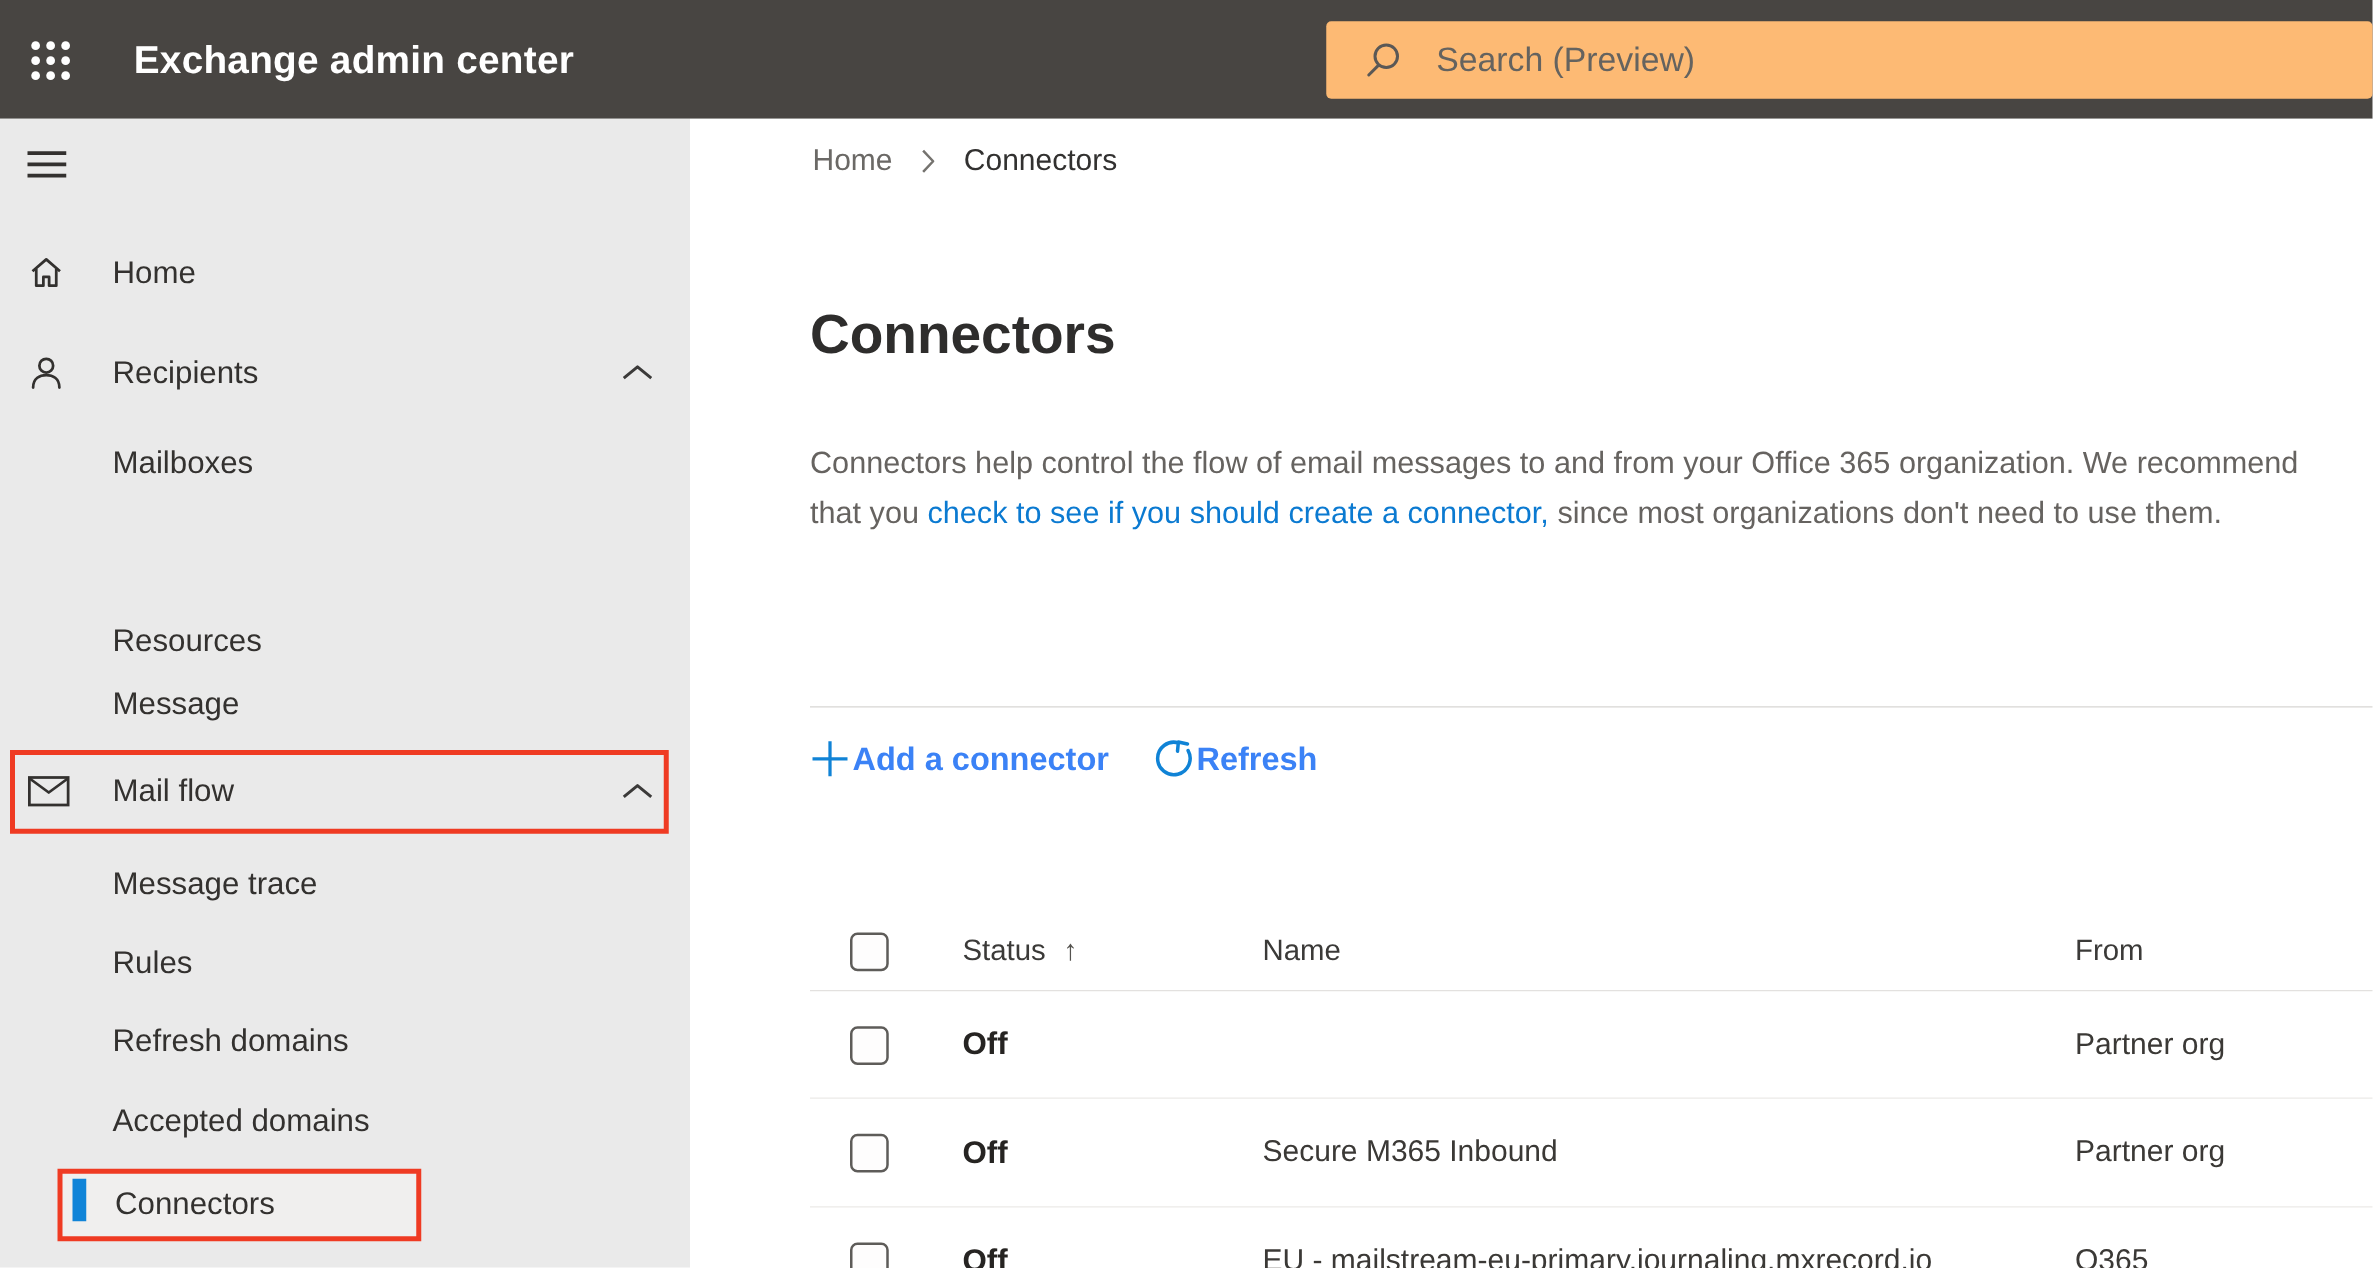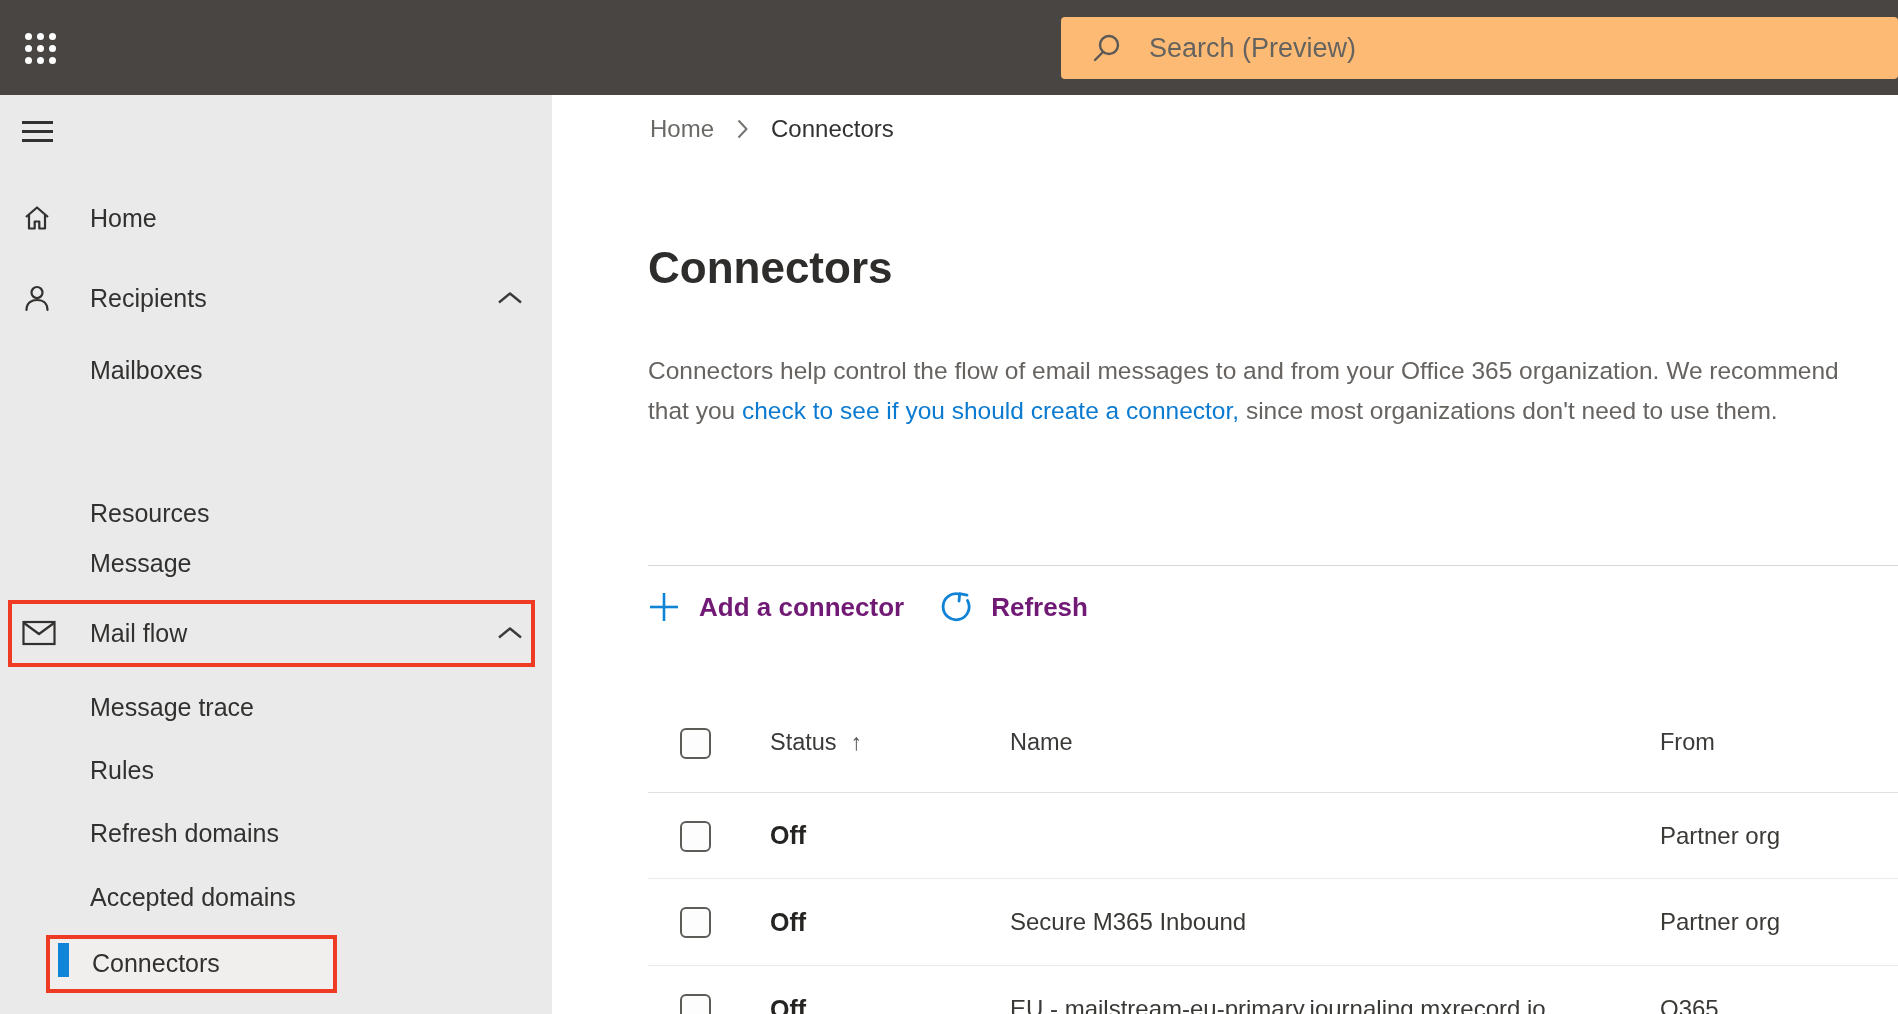--- a/index.html
+++ b/index.html
@@ -57,27 +57,27 @@
     color:#2e2d2c; line-height:54px; }
 
   .page-desc { position:absolute; left:0; top:256px; width:1232px;
     font-size:24.5px; line-height:40px; color:#666360; }
   .page-desc a { color:#0b7ad1; text-decoration:none; cursor:pointer; }
 
   .divider-top { position:absolute; left:0; right:0; top:470px; height:1px; background:#d8d6d3; }
 
   .toolbar { position:absolute; left:0; top:492px; height:40px; display:flex; align-items:center; }
   .toolbar .tb-btn { display:flex; align-items:center; cursor:pointer; }
-  .toolbar .tb-label { font-size:26px; font-weight:600; color:#701a75; margin-left:19px; }
+  .toolbar .tb-label { font-size:26px; font-weight:600; color:#3b82f6; margin-left:2px; }
   .tb-gap { width:34px; }
 
   .checkbox { width:31px; height:31px; border:2px solid #5e5c59; border-radius:6px;
     background:#fefdfd; cursor:pointer; }
 
-  .thead { position:absolute; left:0; right:0; top:616px; height:62px; }
+  .thead { position:absolute; left:0; right:0; top:634px; height:62px; }
   .thead .checkbox { position:absolute; left:32px; top:17px; }
   .th { position:absolute; top:0; height:62px; line-height:62px; font-size:23.5px;
     color:#3b3a38; cursor:pointer; }
   .th-status { left:122px; }
   .sort-arrow { font-size:23px; color:#55534f; margin-left:14px; }
   .th-name { left:362px; }
   .th-from { left:1012px; }
   .thead-divider { position:absolute; left:0; right:0; top:697px; height:1px; background:#e3e1df; }
 
   .trow { position:absolute; left:0; right:0; height:86px; border-bottom:1px solid #eceae8; cursor:pointer; }
@@ -103,20 +103,21 @@
         <i></i>
         <i></i>
         <i></i>
         <i></i>
         <i></i>
         <i></i>
         <i></i>
         <i></i>
     </div>
   </div>
+  <div class="app-title">Exchange admin center</div>
   <div class="searchbox">
     <span class="search-icon">
       <svg width="32" height="32" viewBox="0 0 32 32">
         <circle cx="18" cy="13" r="9" fill="none" stroke="#5a5856" stroke-width="2.4"></circle>
         <line x1="11.5" y1="20.5" x2="4" y2="28" stroke="#5a5856" stroke-width="2.4" stroke-linecap="round"></line>
       </svg>
     </span>
     <input type="text" placeholder="Search (Preview)" style="">
   </div>
 </div>

